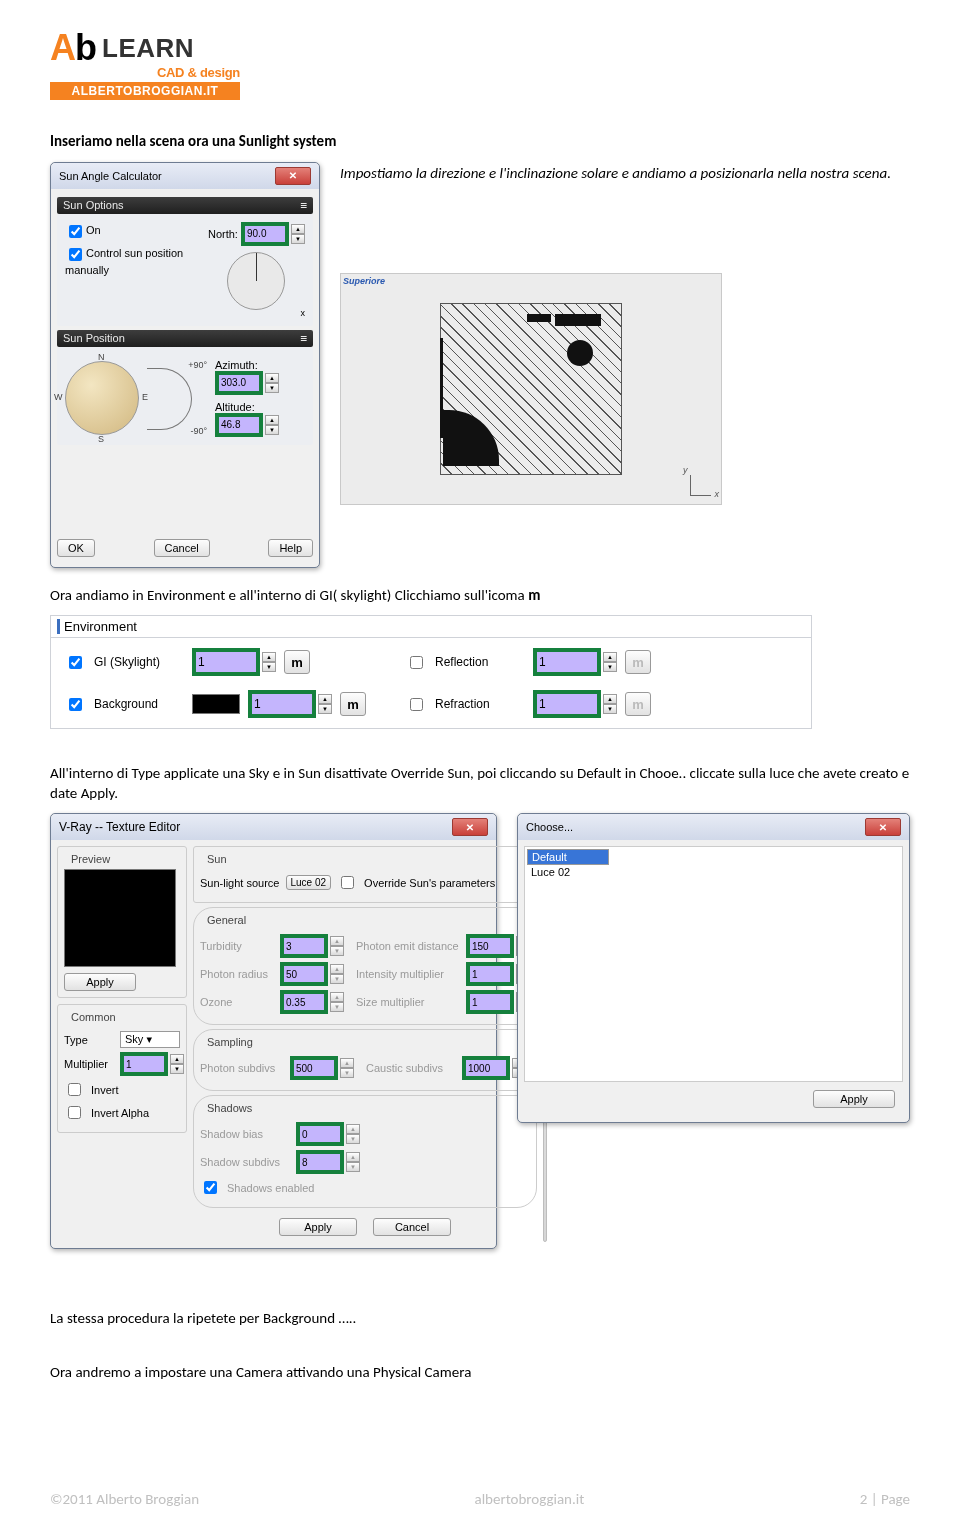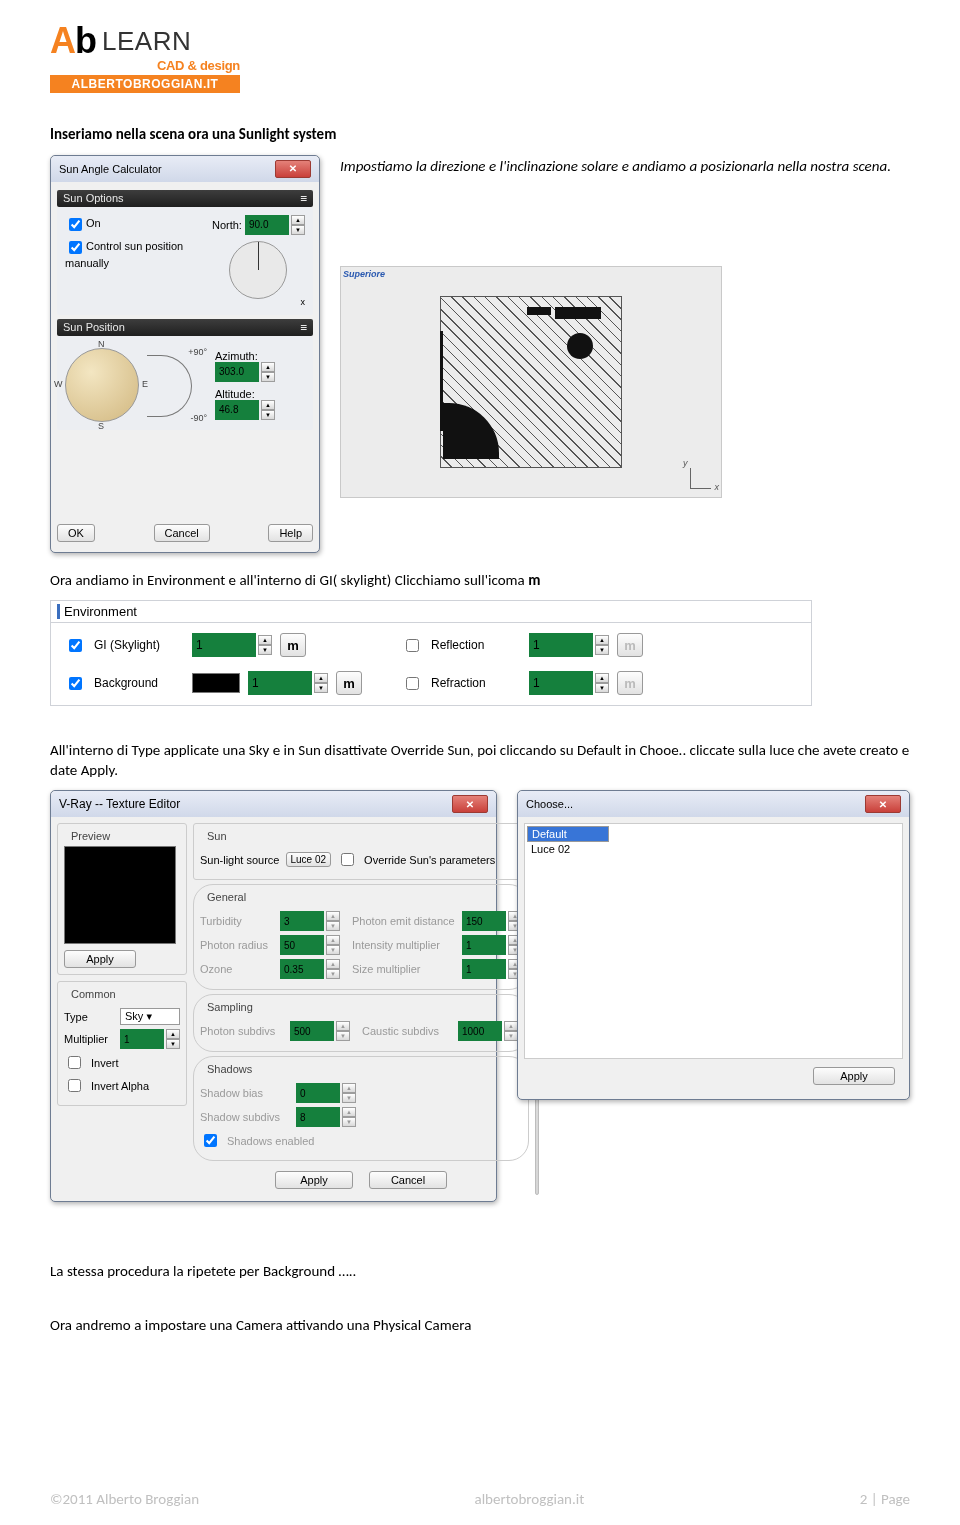--- a/index.html
+++ b/index.html
@@ -11,29 +11,29 @@
     background: #fff;
   }
   .page {
     padding: 20px 50px 10px 50px;
     min-height: 1520px;
     box-sizing: border-box;
     position: relative;
   }
   .logo-wrap { margin-bottom: 30px; }
   .logo { width: 190px; height: 75px; position: relative; }
-  .logo-top { display: flex; align-items: center; }
+  .logo-top { display: flex; align-items: center; margin-top: 7px; }
   .logo-ab {
     font-size: 36px; font-weight: 700; color: #f58220;
     font-family: Arial, sans-serif;
     letter-spacing: -1px;
   }
   .logo-ab .b { color: #000; }
   .logo-learn {
-    font-size: 26px; font-weight: 400; color: #333;
+    font-size: 26px; font-weight: 700; color: #333;
     font-family: Arial, sans-serif; margin-left: 6px;
     letter-spacing: 0.5px;
     text-align: right;
   }
   .logo-sub {
     color: #f58220; font-size: 13px; font-weight: 700;
     text-align: right; letter-spacing: -0.3px;
     margin-top: -4px; font-family: Arial, sans-serif;
   }
   .logo-bar {
@@ -69,21 +69,21 @@
   .section-header {
     background: linear-gradient(#3d3d3d,#1f1f1f); color: #e9e9e9;
     padding: 2px 6px; font-size: 11px; display: flex; justify-content:space-between;
     align-items:center; border-radius: 2px; margin-top: 4px;
   }
   .section-content { background: #eceef2; padding: 8px; border-radius: 2px; }
   .cb { margin-right: 4px; vertical-align: middle; }
   .spin { display: inline-flex; align-items: center; gap: 2px; }
   .spin input {
     width: 36px; height: 14px; font-size: 10px; padding: 1px 2px;
-    border: 2px solid #15803d; background: #15803d;
+    border: 4px solid #15803d; background: #c4b5fd;
   }
   .spinbtns { display: flex; flex-direction: column; }
   .spinbtn {
     width: 12px; height: 8px; background: linear-gradient(#fff,#d9d9d9);
     border: 1px solid #9d9d9d; font-size: 6px; display:flex; align-items:center;
     justify-content:center; cursor: pointer;
   }
   .north-compass {
     width: 56px; height: 56px; border: 1px solid #999; border-radius: 50%;
     background: #e9e9e9; position: relative; margin: 6px auto;

